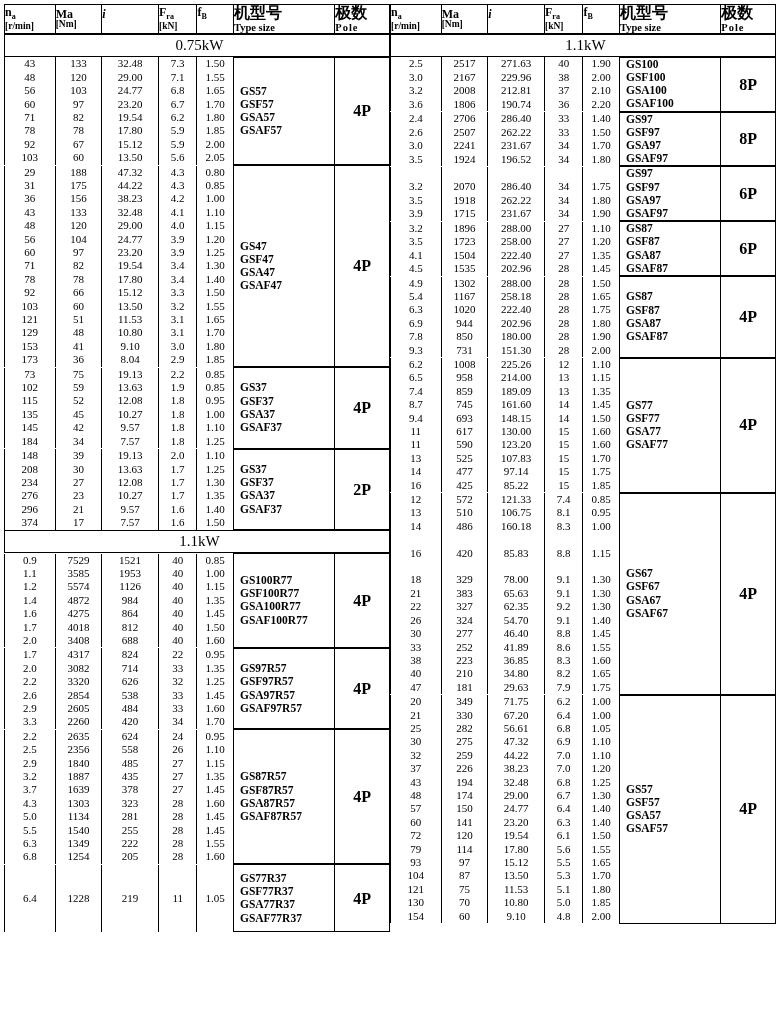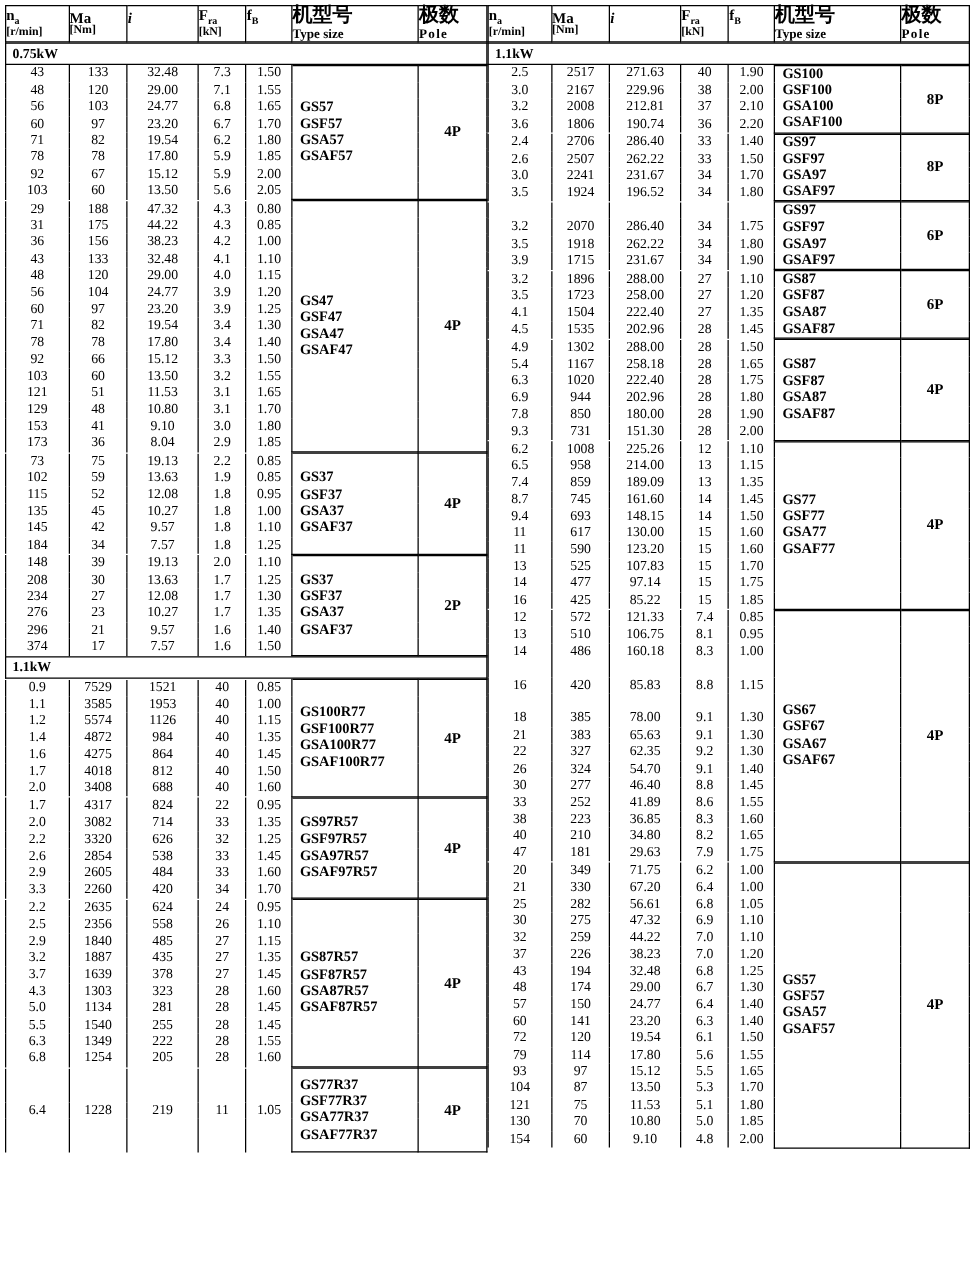--- a/index.html
+++ b/index.html
@@ -7,23 +7,23 @@
   .page{width:780px;height:1024px;box-sizing:border-box;padding:4px 4px 0 4px;display:flex;gap:0;}
   .col{width:386px;box-sizing:border-box;}
   table.t{border-collapse:collapse;width:100%;table-layout:fixed;}
   table.t td,table.t th{border:1px solid #000;padding:0;margin:0;}
   
   .hdr td{text-align:left;vertical-align:middle;font-weight:bold;line-height:1.05;padding:2px 0;}
   .hdr .sym{font-size:12px;}
   .hdr .sub{font-size:9.5px;font-weight:bold;}
   .hdr .cn{font-size:16px;}
   .hdr .en{font-size:10.5px;}
-  .grp{font-size:11px;font-weight:bold;padding:2px 0 2px 5px !important;text-align:left;}
+  .grp{font-size:15px;font-weight:normal;padding:2px 0 2px 5px !important;text-align:center;}
   .num{font-size:11px;text-align:center;font-family:"Liberation Serif",serif;}
-  .pole{font-size:12px;font-weight:bold;text-align:center;}
+  .pole{font-size:16px;font-weight:bold;text-align:center;}
   .row td{height:13.4px;line-height:13.4px;}
   .nb-t{border-top:none !important;}
   .nb-b{border-bottom:none !important;}
   .cellstack{display:flex;flex-direction:column;justify-content:center;height:100%;}
   .tl{font-size:11.5px;font-weight:bold;line-height:13.2px;text-align:left;padding-left:6px;}
 </style>
 </head>
 <body>
 
 <div class="page">
@@ -1167,21 +1167,21 @@
           </tr>
           <tr class="row">
             <td class="num nb-t nb-b"></td>
             <td class="num nb-t nb-b"></td>
             <td class="num nb-t nb-b"></td>
             <td class="num nb-t nb-b"></td>
             <td class="num nb-t nb-b"></td>
           </tr>
           <tr class="row">
             <td class="num nb-t nb-b">18</td>
-            <td class="num nb-t nb-b">385</td>
+            <td class="num nb-t nb-b">329</td>
             <td class="num nb-t nb-b">78.00</td>
             <td class="num nb-t nb-b">9.1</td>
             <td class="num nb-t nb-b">1.30</td>
           </tr>
           <tr class="row">
             <td class="num nb-t nb-b">21</td>
             <td class="num nb-t nb-b">383</td>
             <td class="num nb-t nb-b">65.63</td>
             <td class="num nb-t nb-b">9.1</td>
             <td class="num nb-t nb-b">1.30</td>

